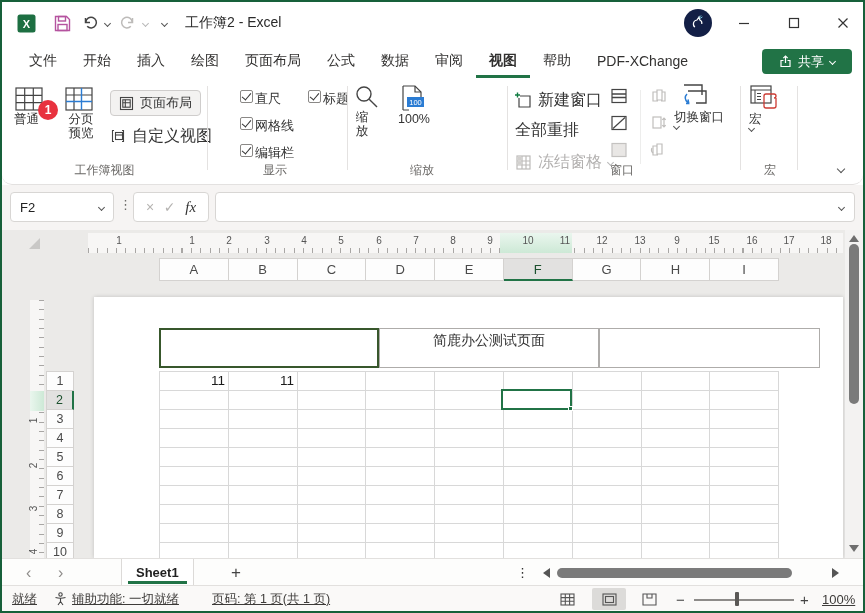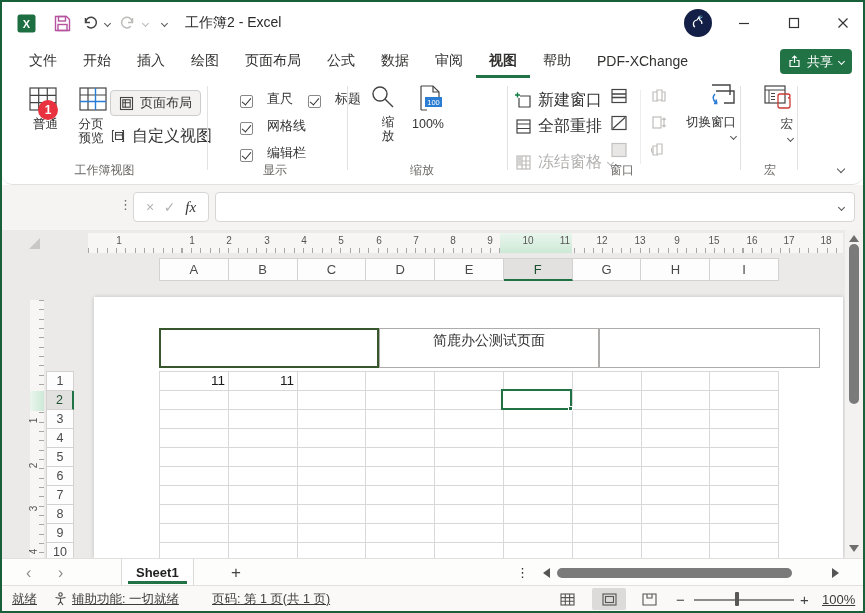--- a/index.html
+++ b/index.html
@@ -22,37 +22,37 @@
           transform:rotate(45deg); }
   .chev.dis { border-color:#b8b8b8; }
   .chev.sm { width:5px; height:5px; }
 
   
   .tabsrow { position:absolute; left:2px; top:44px; right:2px; height:34px; background:#fff; display:flex;
              align-items:stretch; padding-left:14px; }
   .rtab { font-size:14px; color:#323130; display:flex; align-items:center; padding:0 13px; cursor:default; white-space:nowrap; }
   .rtab.active { font-weight:700; box-shadow: inset 0 -3px 0 #217346; }
   .sharebtn { position:absolute; right:11px; top:5px; height:25px; background:#217346; border-radius:4px; color:#fff;
-              font-size:13px; display:flex; align-items:center; gap:6px; padding:0 8px; }
+              font-size:13px; display:flex; align-items:center; gap:6px; padding:0 17px; }
   .sharebtn .chev { border-color:#fff; width:5px; height:5px; }
 
   
   .ribbon { position:absolute; left:2px; top:78px; right:2px; height:107px; background:#fff;
             border-bottom:1px solid #e3e1e0; border-radius:0 0 10px 10px; }
   .rsep { position:absolute; top:8px; height:84px; width:1px; background:#e4e2e1; }
   .grouplabel { position:absolute; top:84px; font-size:12px; color:#6a6866; text-align:center; white-space:nowrap; }
-  .bigbtn { position:absolute; display:flex; flex-direction:column; align-items:flex-end; gap:5px; font-size:12.5px; color:#333; text-align:center; }
+  .bigbtn { position:absolute; display:flex; flex-direction:column; align-items:flex-start; gap:0; font-size:12.5px; color:#333; text-align:center; }
   .bigbtn .lbl { line-height:14px; }
   .pillbtn { position:absolute; display:flex; align-items:center; gap:6px; height:26px; padding:0 8px;
              border:1px solid #cfcdcc; background:#f3f2f1; border-radius:4px; font-size:13px; color:#333; }
   .flatbtn { position:absolute; display:flex; align-items:center; gap:6px; height:24px; font-size:16px; color:#333; }
   .flatbtn.dis { color:#b3b1b0; }
   .badge { position:absolute; width:20px; height:20px; border-radius:50%; background:#e8323f; color:#fff;
            font-size:12px; font-weight:700; display:flex; align-items:center; justify-content:center; z-index:5; }
-  .cbrow { position:absolute; display:flex; align-items:flex-end; gap:14px; font-size:13px; color:#333;padding-left:20px; }
+  .cbrow { position:absolute; display:flex; align-items:flex-start; gap:2px; font-size:13px; color:#333;padding-left:20px; }
   .cb { width:13px; height:13px; border:1px solid #8a8886; border-radius:2px; background:#fff; position:relative; }
   .cb::after { content:""; position:absolute; left:3px; top:0px; width:4px; height:8px;
                border-right:1.5px solid #333; border-bottom:1.5px solid #333; transform:rotate(40deg); }
   .collapse-chev { position:absolute; left:836px; top:80px; }
 
   
   .formularow { position:absolute; left:2px; top:185px; right:2px; height:45px; background:#f6f4f3; }
   .namebox { position:absolute; left:8px; top:7px; width:104px; height:30px; background:#fff; border:1px solid #d8d6d4;
              border-radius:4px; display:flex; align-items:center; padding:0 9px; font-size:13px; color:#222; }
   .namebox .chev { margin-left:auto; }
@@ -299,21 +299,21 @@
     <div class="grouplabel" style="left:370px;width:100px;">缩放</div>
     <div class="rsep" style="left:505px;"></div>
 
     <div class="flatbtn" style="left:513px;top:10px;">
       <svg width="17" height="17" viewBox="0 0 17 17" fill="none">
           <path d="M5 4 H15 V15 H4 V6" stroke="#444" stroke-width="1.2"></path>
           <path d="M2.5 0.5 V5.5 M0 3 H5" stroke="#107c41" stroke-width="1.4"></path>
         </svg>
       <span>新建窗口</span>
     </div>
-    <div class="flatbtn" style="left:513px;top:36px;">
+    <div class="flatbtn" style="left:513px;top:36px;flex-direction:column;">
       <svg width="17" height="17" viewBox="0 0 17 17" fill="none" stroke="#444" stroke-width="1.2">
           <rect x="2" y="2" width="13" height="13"></rect>
           <path d="M2 6 H15 M2 10.5 H15"></path>
         </svg>
       <span>全部重排</span>
     </div>
     <div class="flatbtn dis" style="left:513px;top:72px;">
       <svg width="17" height="17" viewBox="0 0 17 17" fill="none" stroke="#bdbbb9" stroke-width="1.2">
           <rect x="2" y="2" width="13" height="13"></rect>
           <path d="M7 2 V15 M11 2 V15 M2 7 H15 M2 11 H15"></path>
@@ -380,20 +380,24 @@
       <span class="lbl">宏</span>
       <span class="chev sm"></span>
     </div>
     <div class="grouplabel" style="left:740px;width:56px;">宏</div>
     <div class="rsep" style="left:795px;"></div>
 
     <div class="collapse-chev"><span class="chev"></span></div>
   </div>
 
   <div class="formularow">
+    <div class="namebox">
+      <span>F2</span>
+      <span class="chev sm"></span>
+    </div>
     <div class="vdots" style="position:absolute;left:117px;top:15px;">⋮</div>
     <div class="fxbox">
       <span class="ic">×</span>
       <span class="ic">✓</span>
       <span class="fx">fx</span>
     </div>
     <div class="fbar">
       <input value="" style="">
       <span class="chev sm"></span>
     </div>

